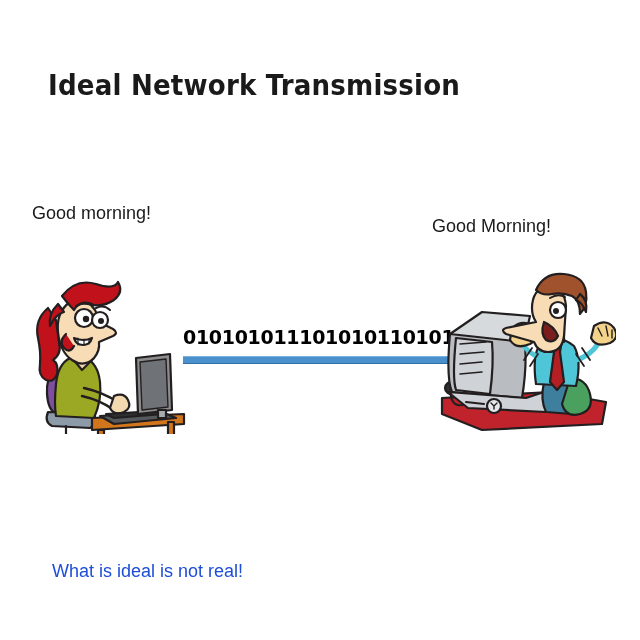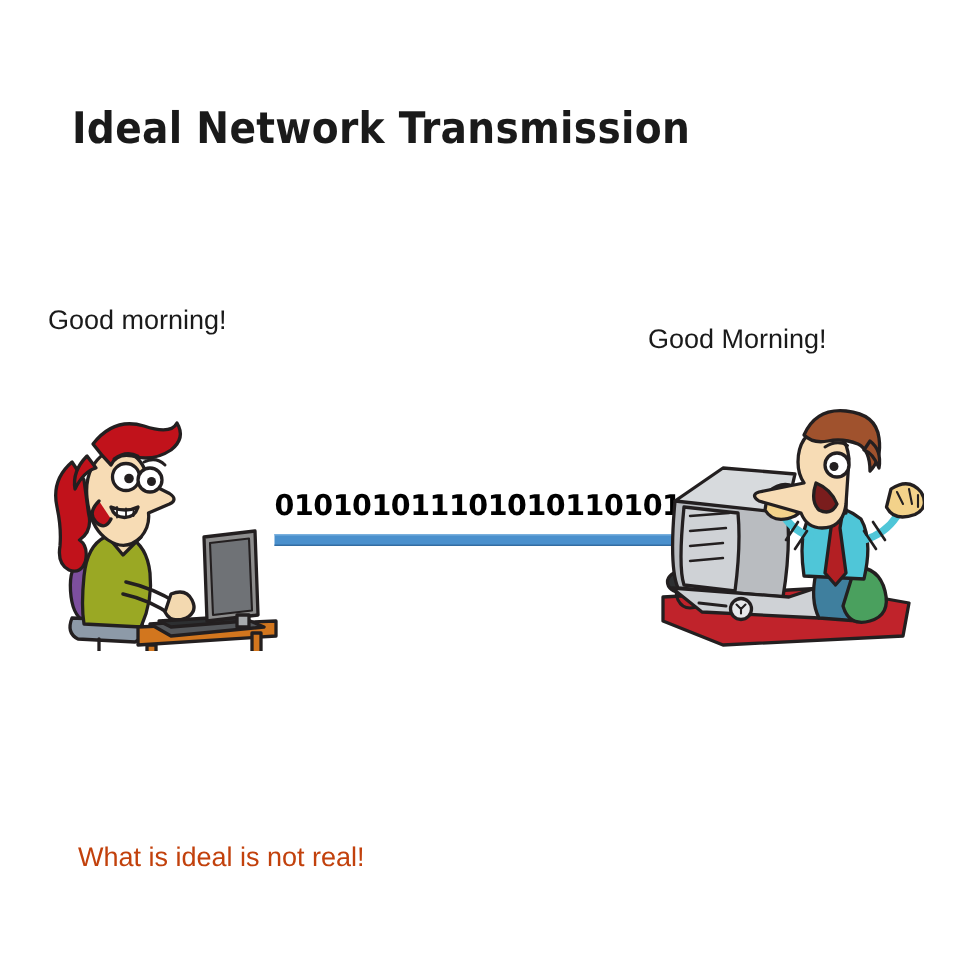--- a/index.html
+++ b/index.html
@@ -45,21 +45,21 @@
     top: 216px;
     font-size: 18px;
     color: #1a1a1a;
     white-space: nowrap;
   }
   #bottom-caption {
     position: absolute;
     left: 52px;
     top: 561px;
     font-size: 18px;
-    color: #c2410c;
+    color: #1d4ed8;
     white-space: nowrap;
   }
 
   
   #bitstream {
     position: absolute;
     left: 183px;
     top: 326px;
     width: 267px;
     text-align: center;

